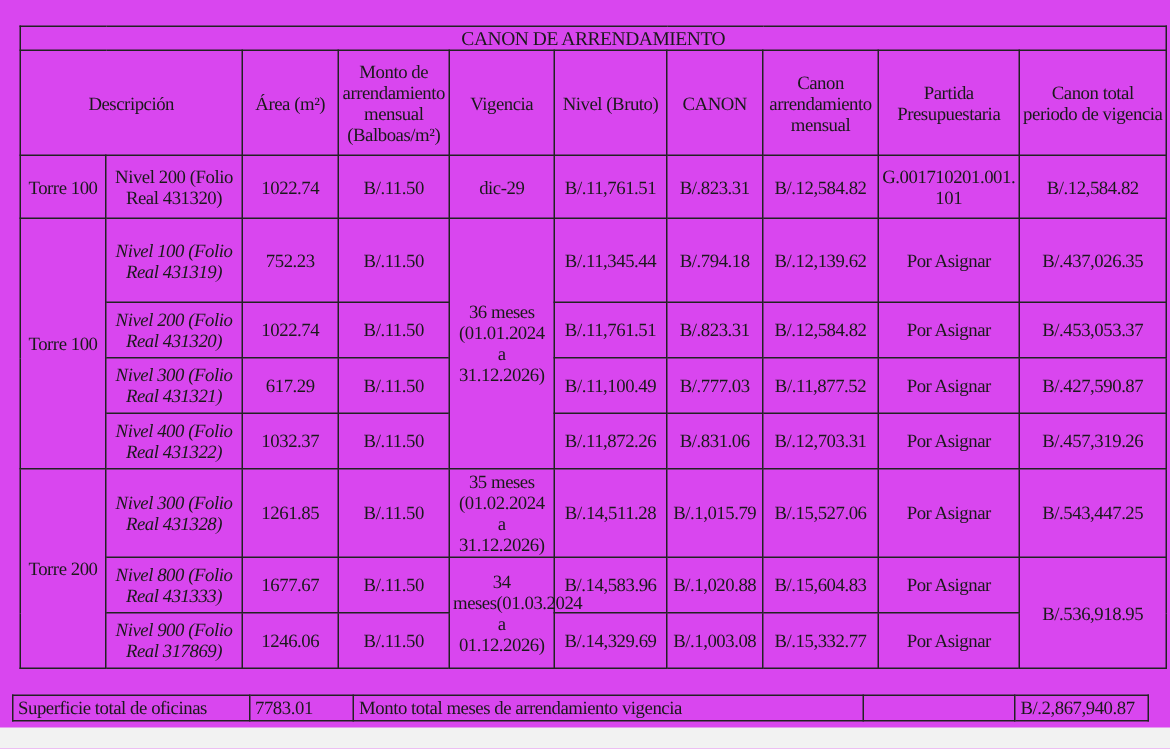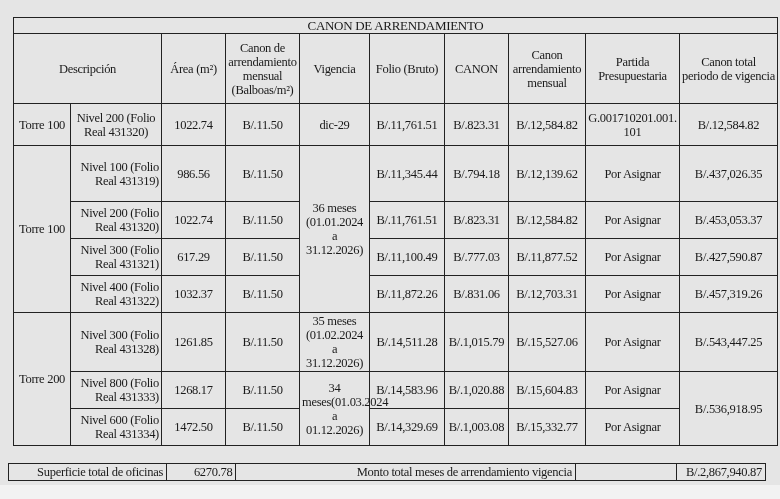--- a/index.html
+++ b/index.html
@@ -1,27 +1,27 @@
 <!DOCTYPE html>
 <html><head>
 <meta charset="utf-8">
 <style>
   html, body { margin:0; padding:0; background:#ffffff; }
   body { width:780px; height:499px; position:relative; overflow:hidden;
          font-family:"Liberation Serif", serif; color:#1a1a1a; }
-  .page { position:absolute; left:0; top:0; width:780px; height:499px; background:#e5e5e5; }
+  .page { position:absolute; left:0; top:0; width:780px; height:499px; background:#d946ef; }
   .footer-bar { position:absolute; left:0; top:485px; width:780px; height:14px; background:#f2f2f2; }
   .main-table { position:absolute; left:13px; top:17px; width:764px; border-collapse:collapse; table-layout:fixed; }
   .main-table td, .main-table th { border:1.3px solid #222; font-weight:normal; font-size:12.5px; line-height:14px;
          text-align:center; vertical-align:middle; padding:1px 2px; letter-spacing:-0.3px; }
   .main-table .title-cell { text-align:center; height:15px; font-size:13px; padding:0; }
   .main-table .hdr { height:70px; }
-  .main-table .left { text-align:right; }
+  .main-table .left { text-align:center;font-style:italic; }
   .sum-table { position:absolute; left:8px; top:463px; width:758px; border-collapse:collapse; table-layout:fixed; }
-  .sum-table td { border:1.3px solid #222; font-size:12.5px; line-height:14px; padding:1px 3px; text-align:right; letter-spacing:-0.3px; }
+  .sum-table td { border:1.3px solid #222; font-size:12.5px; line-height:14px; padding:1px 3px; text-align:left; letter-spacing:-0.3px; }
 </style>
 </head>
 <body>
 
 <div class="page">
 <table class="main-table">
   <colgroup>
     <col style="width:57px">
         <col style="width:91px">
         <col style="width:64px">
@@ -33,23 +33,23 @@
     <col style="width:94px">
         <col style="width:98px">
   </colgroup>
   <tbody>
         <tr>
           <td colspan="10" class="title-cell">CANON DE ARRENDAMIENTO</td>
         </tr>
   <tr class="hdr">
     <td colspan="2">Descripción</td>
     <td>Área (m²)</td>
-    <td>Canon de arrendamiento mensual (Balboas/m²)</td>
+    <td>Monto de arrendamiento mensual (Balboas/m²)</td>
     <td>Vigencia</td>
-    <td>Folio (Bruto)</td>
+    <td>Nivel (Bruto)</td>
     <td>CANON</td>
     <td>Canon arrendamiento mensual</td>
     <td>Partida Presupuestaria</td>
     <td>Canon total periodo de vigencia</td>
   </tr>
 
   <tr style="height:42px">
     <td>Torre 100</td>
     <td>Nivel 200 (Folio Real 431320)</td>
     <td>1022.74</td>
@@ -58,21 +58,21 @@
     <td>B/.11,761.51</td>
     <td>B/.823.31</td>
     <td>B/.12,584.82</td>
     <td style="word-break:break-all">G.001710201.001.101</td>
     <td>B/.12,584.82</td>
   </tr>
 
   <tr style="height:56px">
     <td rowspan="4">Torre 100</td>
     <td class="left">Nivel 100 (Folio Real 431319)</td>
-    <td>986.56</td>
+    <td>752.23</td>
     <td>B/.11.50</td>
     <td rowspan="4">36 meses (01.01.2024 a 31.12.2026)</td>
     <td>B/.11,345.44</td>
     <td>B/.794.18</td>
     <td>B/.12,139.62</td>
     <td>Por Asignar</td>
     <td>B/.437,026.35</td>
   </tr>
   <tr style="height:37px">
     <td class="left">Nivel 200 (Folio Real 431320)</td>
@@ -112,53 +112,53 @@
     <td>B/.11.50</td>
     <td>35 meses (01.02.2024 a 31.12.2026)</td>
     <td>B/.14,511.28</td>
     <td>B/.1,015.79</td>
     <td>B/.15,527.06</td>
     <td>Por Asignar</td>
     <td>B/.543,447.25</td>
   </tr>
   <tr style="height:37px">
     <td class="left">Nivel 800 (Folio Real 431333)</td>
-    <td>1268.17</td>
+    <td>1677.67</td>
     <td>B/.11.50</td>
     <td rowspan="2">34 meses(01.03.2024 a 01.12.2026)</td>
     <td>B/.14,583.96</td>
     <td>B/.1,020.88</td>
     <td>B/.15,604.83</td>
     <td>Por Asignar</td>
     <td rowspan="2">B/.536,918.95</td>
   </tr>
   <tr style="height:37px">
-    <td class="left">Nivel 600 (Folio Real 431334)</td>
-    <td>1472.50</td>
+    <td class="left">Nivel 900 (Folio Real 317869)</td>
+    <td>1246.06</td>
     <td>B/.11.50</td>
     <td>B/.14,329.69</td>
     <td>B/.1,003.08</td>
     <td>B/.15,332.77</td>
     <td>Por Asignar</td>
   </tr>
 </tbody>
     </table>
 
 <table class="sum-table">
   <colgroup>
     <col style="width:148px">
         <col style="width:65px">
         <col style="width:318px">
         <col style="width:95px">
         <col style="width:83px">
   </colgroup>
   <tbody>
         <tr>
     <td>Superficie total de oficinas</td>
-    <td>6270.78</td>
+    <td>7783.01</td>
     <td>Monto total meses de arrendamiento vigencia</td>
     <td></td>
     <td>B/.2,867,940.87</td>
   </tr>
 </tbody>
     </table>
 <div class="footer-bar"></div>
 </div>
 
 </body></html>

